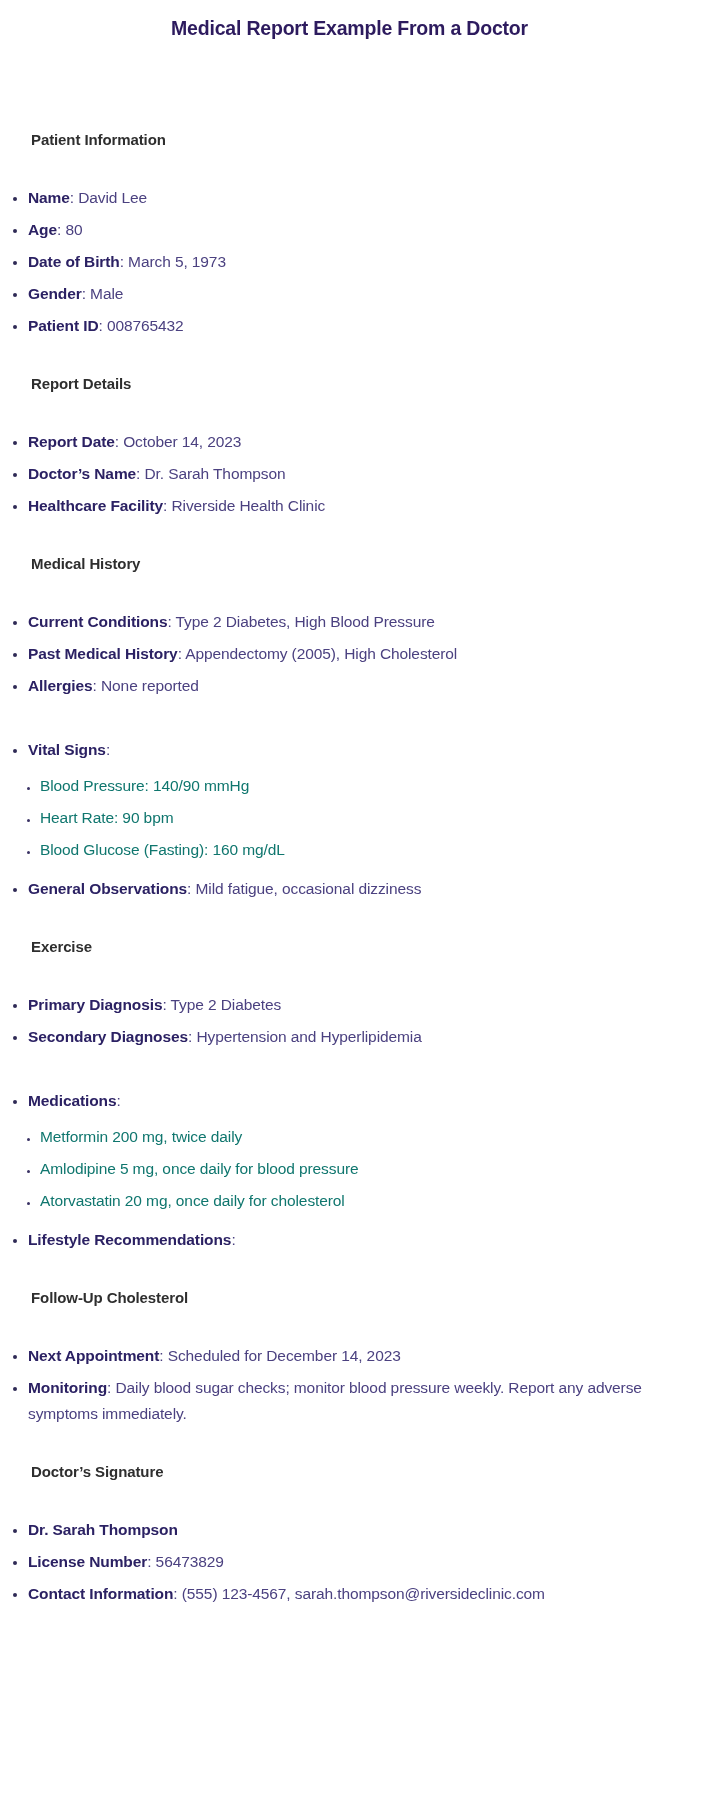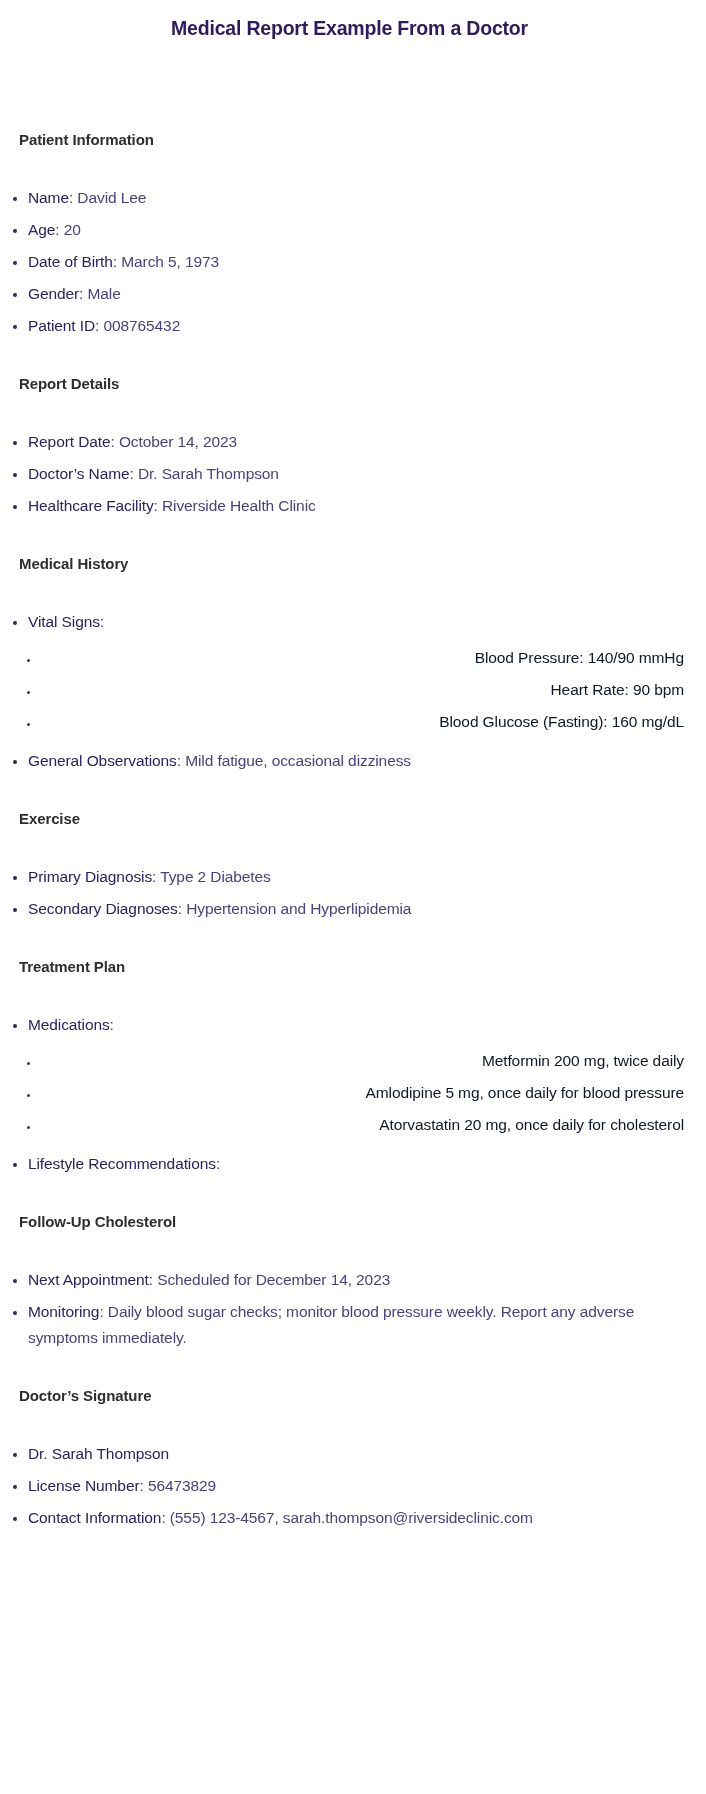--- a/index.html
+++ b/index.html
@@ -20,21 +20,21 @@
   h1.doc-title {
     margin: 0;
     font-size: 19.5px;
     line-height: 24px;
     font-weight: 700;
     text-align: center;
     letter-spacing: -0.2px;
     color: #2d1b5e;
   }
   h3.section-heading {
-    margin: 4px;
+    margin: 16px;
     font-size: 15px;
     line-height: 20px;
     font-weight: 700;
     letter-spacing: -0.1px;
     color: #2e2e2e;
   }
   section:first-of-type h3.section-heading {
     margin-top: 90px;
   }
   ul.item-list {
@@ -47,53 +47,52 @@
     line-height: 25.5px;
     padding: 3.25px 0;
     color: #4b4180;
     letter-spacing: -0.1px;
   }
   ul.item-list > li::marker {
     color: #2f2a55;
     font-size: 13px;
   }
   .item-label {
-    font-weight: 400;
+    font-weight: 700;
     color: #2b2163;
   }
   ul.sub-list {
     margin: 7px 0 4px;
     padding-left: 12px;
     list-style: disc outside;
   }
   ul.sub-list > li {
     font-size: 15.5px;
     line-height: 25.5px;
     padding: 3.25px 0;
-    color: #0f172a;
+    color: #0f766e;
     letter-spacing: -0.1px;
-    text-align: right;
   }
   ul.sub-list > li::marker {
     color: #3a3264;
     font-size: 11px;
   }
 </style>
 </head>
 <body>
 
 <div class="page">
   <h1 class="doc-title">Medical Report Example From a Doctor</h1>
   <div id="sections">
   <section>
     <h3 class="section-heading">Patient Information</h3>
     <ul class="item-list">
   <li><span class="item-label">Name</span><span class="item-text">: David Lee</span></li>
 
-  <li><span class="item-label">Age</span><span class="item-text">: 20</span></li>
+  <li><span class="item-label">Age</span><span class="item-text">: 80</span></li>
 
   <li><span class="item-label">Date of Birth</span><span class="item-text">: March 5, 1973</span></li>
 
   <li><span class="item-label">Gender</span><span class="item-text">: Male</span></li>
 
   <li><span class="item-label">Patient ID</span><span class="item-text">: 008765432</span></li>
 </ul>
   </section>
 
   <section>
@@ -102,20 +101,27 @@
   <li><span class="item-label">Report Date</span><span class="item-text">: October 14, 2023</span></li>
 
   <li><span class="item-label">Doctor’s Name</span><span class="item-text">: Dr. Sarah Thompson</span></li>
 
   <li><span class="item-label">Healthcare Facility</span><span class="item-text">: Riverside Health Clinic</span></li>
 </ul>
   </section>
 
   <section>
     <h3 class="section-heading">Medical History</h3>
+    <ul class="item-list">
+  <li><span class="item-label">Current Conditions</span><span class="item-text">: Type 2 Diabetes, High Blood Pressure</span></li>
+
+  <li><span class="item-label">Past Medical History</span><span class="item-text">: Appendectomy (2005), High Cholesterol</span></li>
+
+  <li><span class="item-label">Allergies</span><span class="item-text">: None reported</span></li>
+</ul>
   </section>
 
   <section>
     <ul class="item-list">
   <li><span class="item-label">Vital Signs</span><span class="item-text">:</span><ul class="sub-list">
   <li><span class="item-text">Blood Pressure: 140/90 mmHg</span></li>
 
   <li><span class="item-text">Heart Rate: 90 bpm</span></li>
 
   <li><span class="item-text">Blood Glucose (Fasting): 160 mg/dL</span></li>
@@ -128,21 +134,20 @@
   <section>
     <h3 class="section-heading">Exercise</h3>
     <ul class="item-list">
   <li><span class="item-label">Primary Diagnosis</span><span class="item-text">: Type 2 Diabetes</span></li>
 
   <li><span class="item-label">Secondary Diagnoses</span><span class="item-text">: Hypertension and Hyperlipidemia</span></li>
 </ul>
   </section>
 
   <section>
-    <h3 class="section-heading">Treatment Plan</h3>
     <ul class="item-list">
   <li><span class="item-label">Medications</span><span class="item-text">:</span><ul class="sub-list">
   <li><span class="item-text">Metformin 200 mg, twice daily</span></li>
 
   <li><span class="item-text">Amlodipine 5 mg, once daily for blood pressure</span></li>
 
   <li><span class="item-text">Atorvastatin 20 mg, once daily for cholesterol</span></li>
 </ul></li>
 
   <li><span class="item-label">Lifestyle Recommendations</span><span class="item-text">:</span></li>

